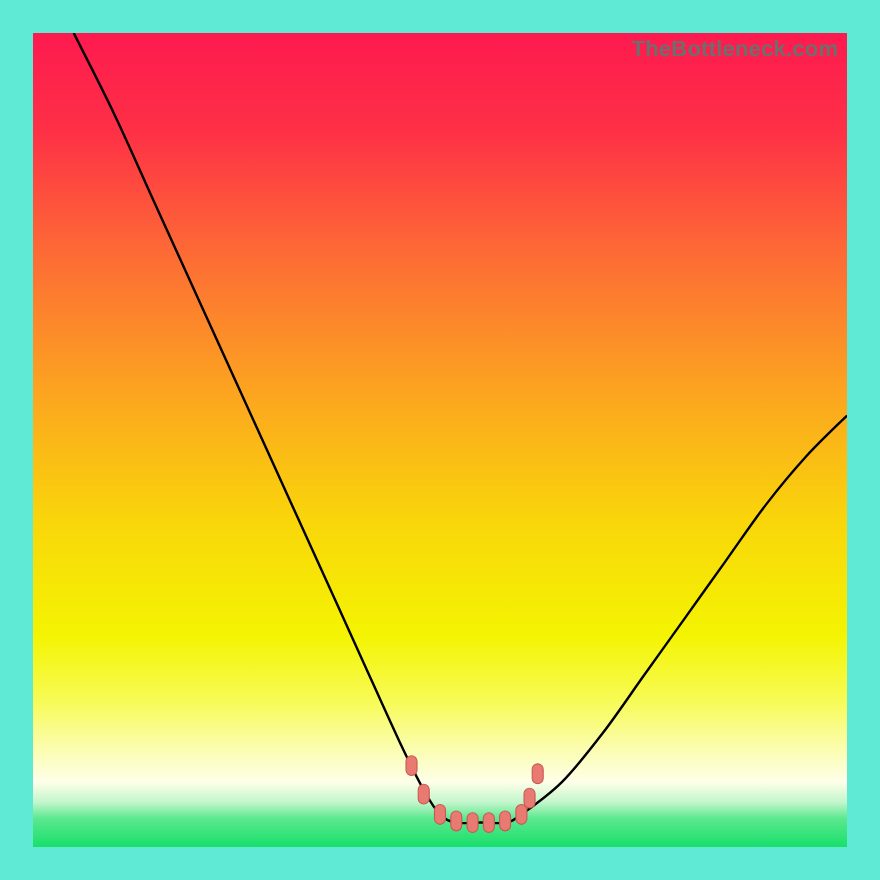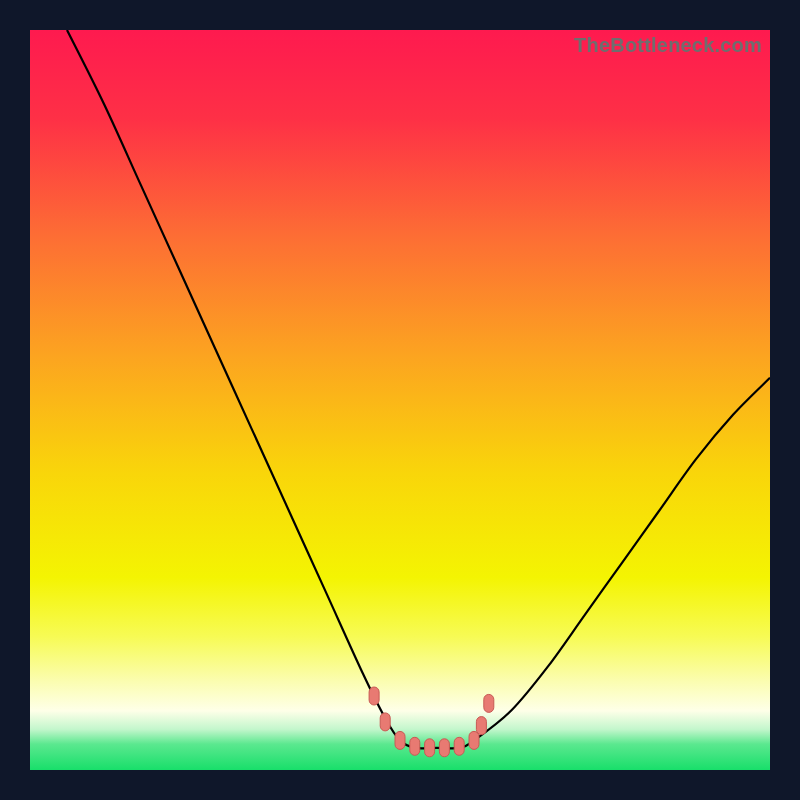--- a/index.html
+++ b/index.html
@@ -10,21 +10,21 @@
     background: #000;
     overflow: hidden;
     font-family: Arial, Helvetica, sans-serif;
   }
   .frame {
     position: absolute;
     left: 0;
     top: 0;
     width: 800px;
     height: 800px;
-    background: #0f172a;
+    background: #5eead4;
   }
   .plot-area {
     position: absolute;
     left: 30px;
     top: 30px;
     width: 740px;
     height: 740px;
     overflow: hidden;
   }
   .gradient {

